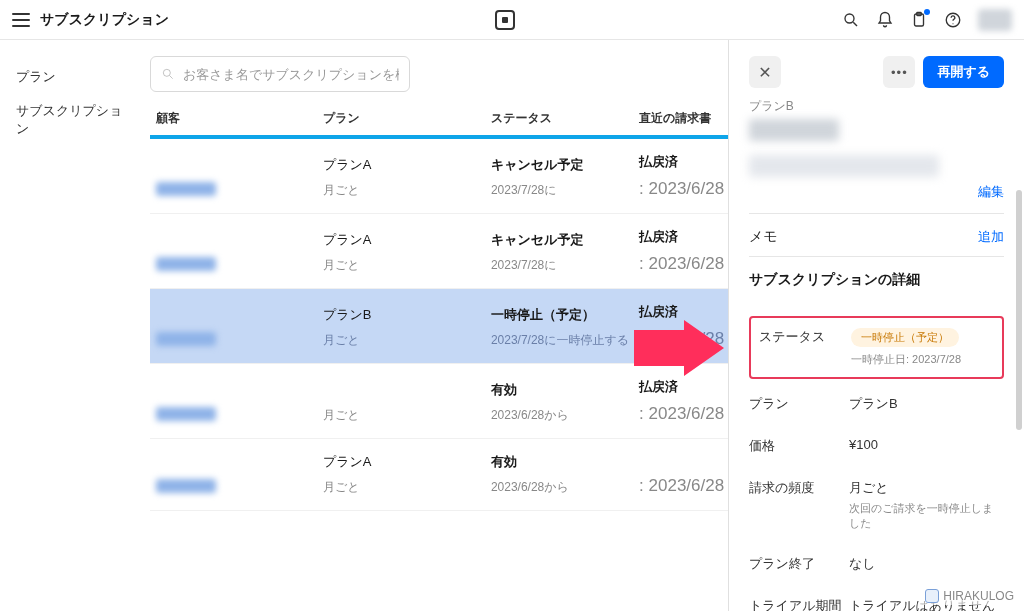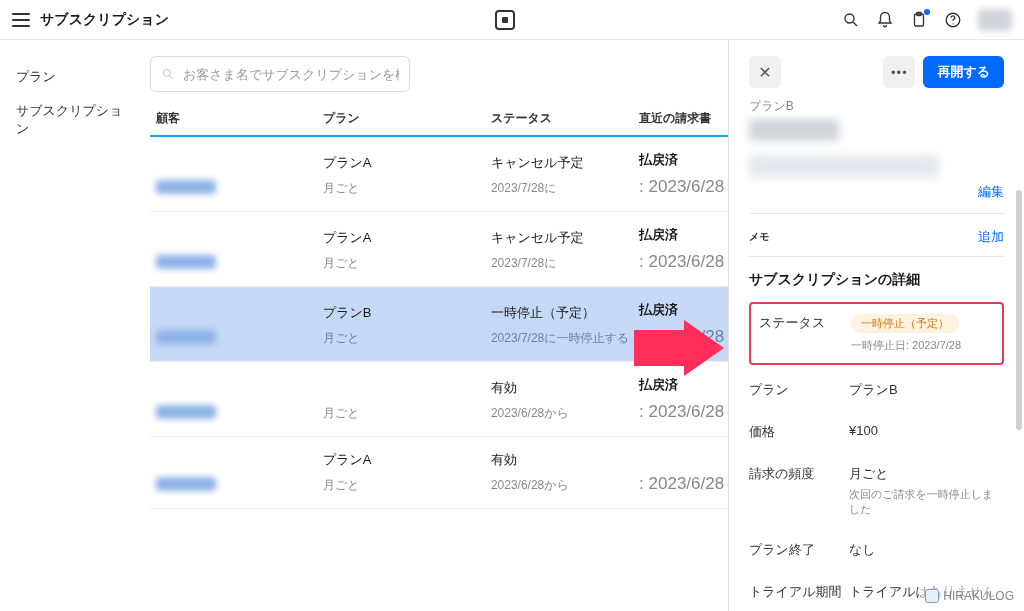--- a/index.html
+++ b/index.html
@@ -28,33 +28,33 @@
 
 
 .search-wrap { margin: 0 12px 10px 0; }
 .search { display: flex; align-items: center; gap: 8px; border: 1px solid #d9d9d9; border-radius: 6px; height: 36px; padding: 0 10px; width: 260px; }
 .search svg { width: 14px; height: 14px; stroke: #999; fill: none; }
 .search input { border: none; outline: none; font-size: 13px; flex: 1; color: #333; }
 .search input::placeholder { color: #999; }
 
 
 .table { width: 100%; }
-.thead { display: flex; border-bottom: 2px solid #0ea5e9; padding: 8px 0; }
+.thead { display: flex; border-bottom: 4px solid #0ea5e9; padding: 8px 0; }
 .th, .td { font-size: 12px; }
 .th { font-weight: 700; color: #333; }
 .col-customer { width: 175px; padding-left: 6px; }
 .col-plan { width: 170px; }
 .col-status { width: 150px; }
 .col-billing { width: 90px; }
 .trow { display: flex; align-items: flex-end; padding: 14px 0; border-bottom: 1px solid #f0f0f0; }
 .trow.selected { background: #c5d8f5; }
 .cust-blur { display: inline-block; width: 60px; height: 14px; background: #8fb3e8; border-radius: 3px; filter: blur(3px); }
 .plan-name { font-size: 13px; color: #1a1a1a; }
 .plan-sub { font-size: 12px; color: #888; margin-top: 8px; }
-.status-main { font-size: 13px; font-weight: 400; color: #1a1a1a; }
+.status-main { font-size: 13px; font-weight: 700; color: #1a1a1a; }
 .status-sub { font-size: 12px; color: #888; margin-top: 8px; }
 .bill-main { font-size: 13px; font-weight: 600; }
 .bill-sub { font-size: 17px; color: #888; margin-top: 8px; }
 .trow.selected .plan-sub, .trow.selected .status-sub, .trow.selected .bill-sub { color: #6a7fa8; }
 
 
 .panel { width: 296px; border-left: 1px solid #e0e0e0; display: flex; flex-direction: column; position: relative; }
 .panel-inner { padding: 16px 20px 0 20px; overflow-y: auto; flex: 1; }
 .panel-head { display: flex; align-items: center; justify-content: space-between; margin-bottom: 10px; }
 .head-left { display: flex; gap: 8px; }
@@ -63,23 +63,23 @@
 .btn-more { width: 32px; height: 32px; background: #f0f0f0; color: #555; letter-spacing: 1px; }
 .btn-primary { background: #006aff; color: #fff; padding: 0 14px; height: 32px; font-weight: 600; }
 .panel-title { font-size: 12px; color: #888; margin-bottom: 4px; }
 .panel-blur-big { width: 90px; height: 22px; background: #d0d5db; border-radius: 3px; filter: blur(4px); margin-bottom: 14px; }
 .panel-blur-row { width: 190px; height: 22px; background: #e4e7ec; border-radius: 3px; filter: blur(5px); margin-bottom: 6px; }
 .link-row { display: flex; justify-content: flex-end; margin-bottom: 12px; }
 .link { color: #006aff; font-size: 13px; cursor: pointer; }
 .hr { border: none; border-top: 1px solid #e6e6e6; margin: 8px 0 14px 0; }
 
 .section-head { display: flex; justify-content: space-between; align-items: center; margin-bottom: 10px; }
-.section-title { font-weight: 700; font-size: 10px; }
-
-.detail-title { font-weight: 700; font-size: 14px; margin-bottom: 13px; }
+.section-title { font-weight: 400; font-size: 14px; }
+
+.detail-title { font-weight: 700; font-size: 14px; margin-bottom: 27px; }
 
 .detail-row { display: flex; padding: 12px 0; align-items: flex-start; }
 .detail-label { width: 100px; font-size: 13px; color: #333; }
 .detail-value { flex: 1; font-size: 13px; color: #333; }
 .detail-sub { font-size: 11px; color: #888; margin-top: 4px; font-family: Liberation Mono, monospace; }
 
 .status-row-box { border: 2px solid #e83a5a; border-radius: 4px; padding: 10px 8px; display: flex; align-items: flex-start; margin-bottom: 4px; }
 .status-row-box .detail-label { width: 92px; }
 .pill { display: inline-block; background: #fff3e0; color: #c77700; font-size: 11px; padding: 2px 10px; border-radius: 10px; margin-bottom: 4px; }
 .pill-sub { font-size: 11px; color: #888; }

